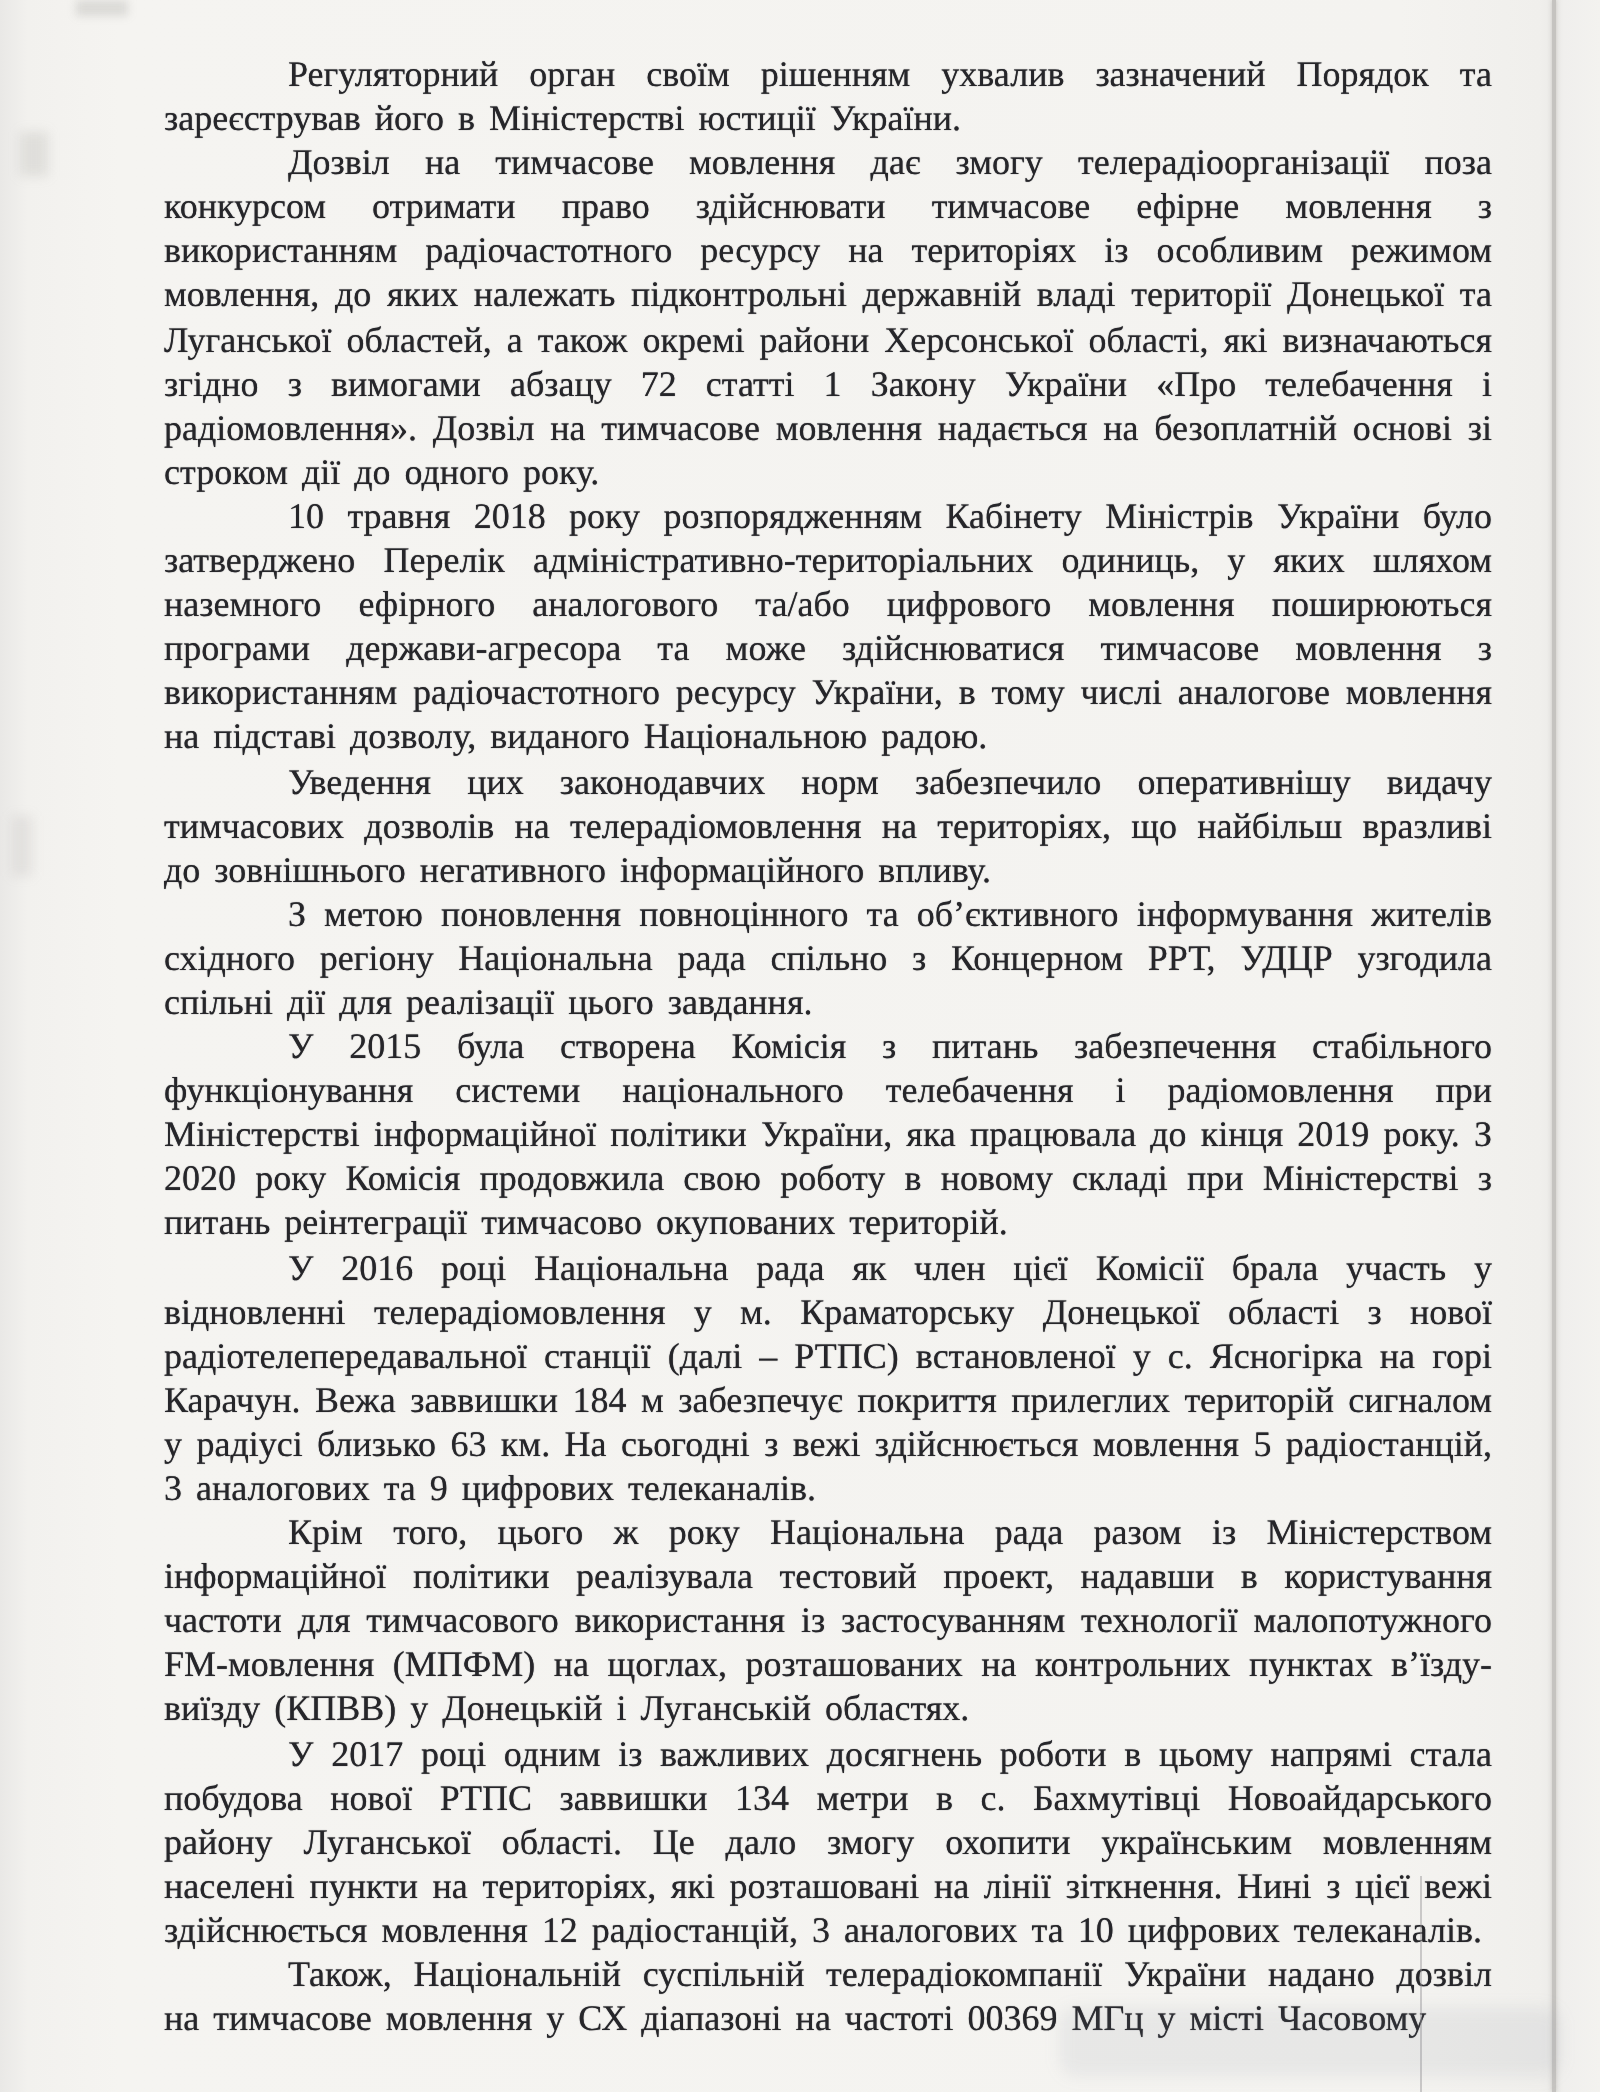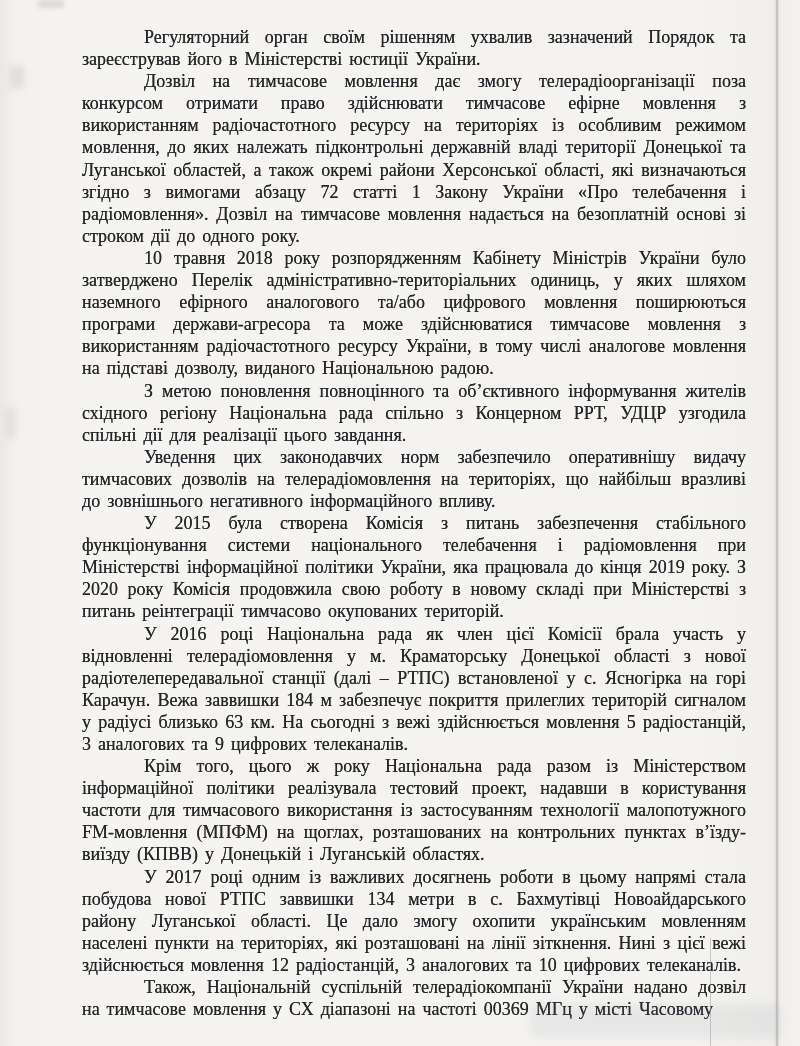--- a/index.html
+++ b/index.html
@@ -95,22 +95,22 @@
 </style>
 </head>
 <body>
 
 <div class="page">
 
   <div class="text-block">
     <p>Регуляторний орган своїм рішенням ухвалив зазначений Порядок та зареєстрував його в Міністерстві юстиції України.</p>
     <p>Дозвіл на тимчасове мовлення дає змогу телерадіоорганізації поза конкурсом отримати право здійснювати тимчасове ефірне мовлення з використанням радіочастотного ресурсу на територіях із особливим режимом мовлення, до яких належать підконтрольні державній владі території Донецької та Луганської областей, а також окремі райони Херсонської області, які визначаються згідно з вимогами абзацу 72 статті 1 Закону України «Про телебачення і радіомовлення». Дозвіл на тимчасове мовлення надається на безоплатній основі зі строком дії до одного року.</p>
     <p>10 травня 2018 року розпорядженням Кабінету Міністрів України було затверджено Перелік адміністративно-територіальних одиниць, у яких шляхом наземного ефірного аналогового та/або цифрового мовлення поширюються програми держави-агресора та може здійснюватися тимчасове мовлення з використанням радіочастотного ресурсу України, в тому числі аналогове мовлення на підставі дозволу, виданого Національною радою.</p>
+    <p>Уведення цих законодавчих норм забезпечило оперативнішу видачу тимчасових дозволів на телерадіомовлення на територіях, що найбільш вразливі до зовнішнього негативного інформаційного впливу.</p>
     <p>З метою поновлення повноцінного та об’єктивного інформування жителів східного регіону Національна рада спільно з Концерном РРТ, УДЦР узгодила спільні дії для реалізації цього завдання.</p>
-    <p>Уведення цих законодавчих норм забезпечило оперативнішу видачу тимчасових дозволів на телерадіомовлення на територіях, що найбільш вразливі до зовнішнього негативного інформаційного впливу.</p>
     <p>У 2015 була створена Комісія з питань забезпечення стабільного функціонування системи національного телебачення і радіомовлення при Міністерстві інформаційної політики України, яка працювала до кінця 2019 року. З 2020 року Комісія продовжила свою роботу в новому складі при Міністерстві з питань реінтеграції тимчасово окупованих територій.</p>
     <p>У 2016 році Національна рада як член цієї Комісії брала участь у відновленні телерадіомовлення у м. Краматорську Донецької області з нової радіотелепередавальної станції (далі – РТПС) встановленої у с. Ясногірка на горі Карачун. Вежа заввишки 184 м забезпечує покриття прилеглих територій сигналом у радіусі близько 63 км. На сьогодні з вежі здійснюється мовлення 5 радіостанцій, 3 аналогових та 9 цифрових телеканалів.</p>
     <p>Крім того, цього ж року Національна рада разом із Міністерством інформаційної політики реалізувала тестовий проект, надавши в користування частоти для тимчасового використання із застосуванням технології малопотужного FM-мовлення (МПФМ) на щоглах, розташованих на контрольних пунктах в’їзду-виїзду (КПВВ) у Донецькій і Луганській областях.</p>
     <p>У 2017 році одним із важливих досягнень роботи в цьому напрямі стала побудова нової РТПС заввишки 134 метри в с. Бахмутівці Новоайдарського району Луганської області. Це дало змогу охопити українським мовленням населені пункти на територіях, які розташовані на лінії зіткнення. Нині з цієї вежі здійснюється мовлення 12 радіостанцій, 3 аналогових та 10 цифрових телеканалів.</p>
     <p>Також, Національній суспільній телерадіокомпанії України надано дозвіл на тимчасове мовлення у СХ діапазоні на частоті 00369 МГц у місті Часовому</p>
   </div>
 
   <div class="edge-line"></div>
   <div class="fold-line"></div>
   <div class="smudge-bottom"></div>

